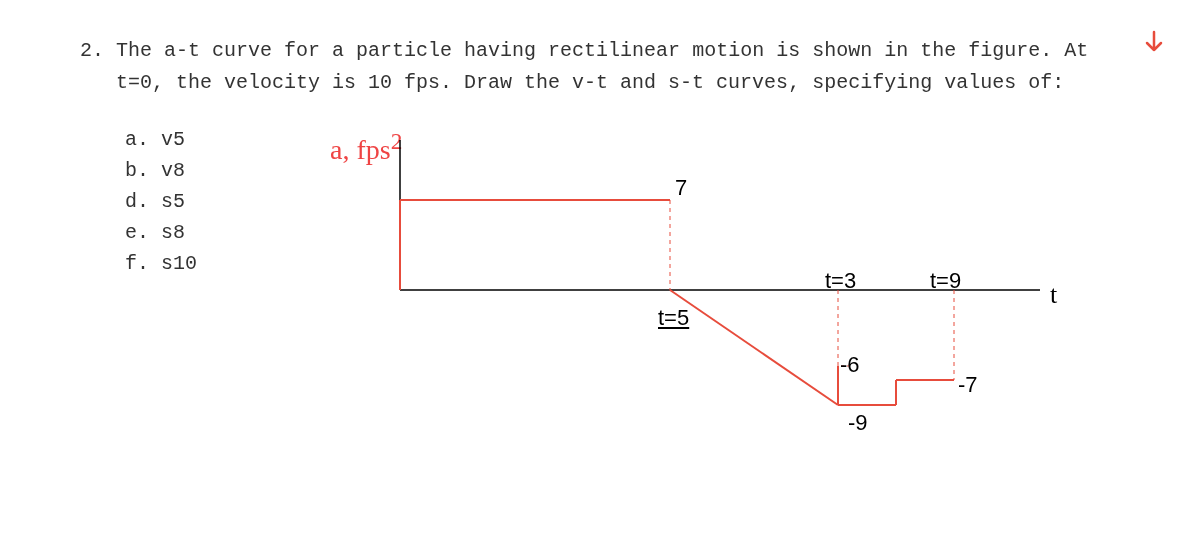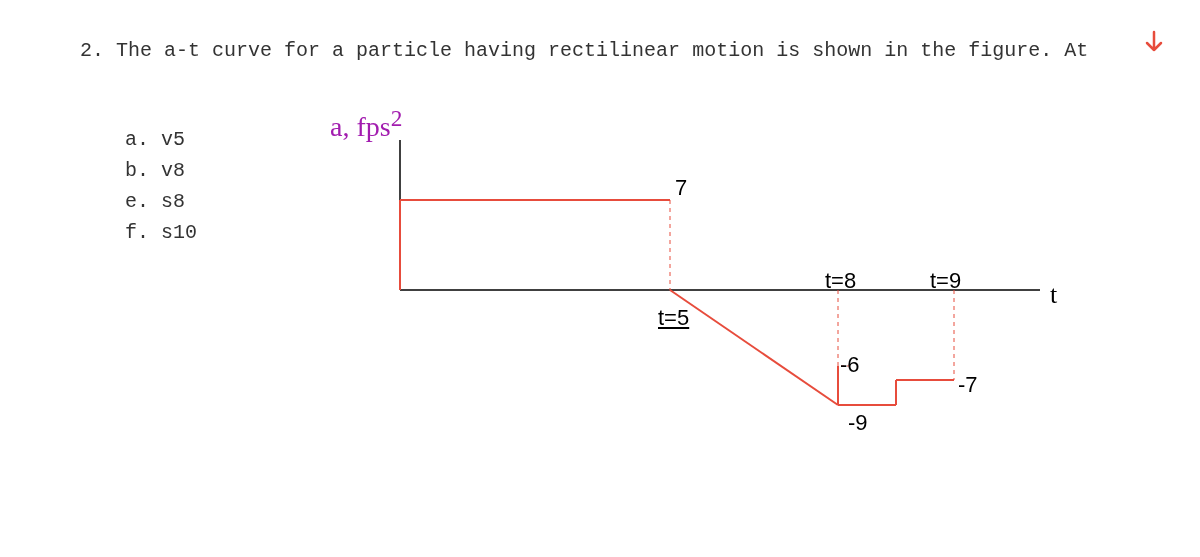--- a/index.html
+++ b/index.html
@@ -39,21 +39,22 @@
       position: absolute;
       left: 340px;
       top: 110px;
       width: 780px;
       height: 350px;
     }
     .axis-label-y {
       position: absolute;
       font-family: 'Times New Roman', serif;
       font-size: 28px;
-      color: #a21caf;
+      color: #ef4444;
+      margin-top: 23px;
     }
     .axis-label-x {
       position: absolute;
       font-family: 'Times New Roman', serif;
       font-size: 26px;
       color: #000;
     }
     .chart-value {
       position: absolute;
       font-family: Arial, sans-serif;
@@ -70,26 +71,27 @@
       right: 35px;
       top: 30px;
     }
   </style>
 </head>
 <body>
 
 <div class="question-text">
   <span class="question-number">2.</span>
   <span class="question-body">The a-t curve for a particle having rectilinear motion is shown in the figure. At</span><br>
-  &nbsp;&nbsp;&nbsp;
+  &nbsp;&nbsp;&nbsp;<span class="question-body">t=0, the velocity is 10 fps. Draw the v-t and s-t curves, specifying values of:</span>
 </div>
 
 <div class="sub-items">
   <span class="sub-item">a. v5</span>
   <span class="sub-item">b. v8</span>
+  <span class="sub-item">d. s5</span>
   <span class="sub-item">e. s8</span>
   <span class="sub-item">f. s10</span>
 </div>
 
 <div class="arrow-icon">
   <svg width="22" height="26" viewBox="0 0 22 26">
     <path d="M 11 2 L 11 20 M 4 13 L 11 20 L 18 13" stroke="#e74c3c" stroke-width="2.5" fill="none" stroke-linecap="round" stroke-linejoin="round"></path>
   </svg>
 </div>
 
@@ -120,19 +122,19 @@
 
     <line x1="556" y1="270" x2="614" y2="270" stroke="#e74c3c" stroke-width="2"></line>
 
     <line x1="614" y1="180" x2="614" y2="270" stroke="#e74c3c" stroke-width="1" stroke-dasharray="4,4"></line>
 
     <line x1="510" y1="256" x2="500" y2="256" stroke="#e74c3c" stroke-width="1" stroke-dasharray="3,3"></line>
   </svg>
 
   <span class="chart-value" style="left:335px; top:65px;">7</span>
   <span class="chart-value" style="left:318px; top:195px;text-decoration:underline;">t=5</span>
-  <span class="chart-value" style="left:485px; top:158px;">t=8</span>
+  <span class="chart-value" style="left:485px; top:158px;">t=3</span>
   <span class="chart-value" style="left:590px; top:158px;">t=9</span>
   <span class="axis-label-x" style="left:710px; top:170px;">t</span>
   <span class="chart-value" style="left:500px; top:242px;">-6</span>
   <span class="chart-value" style="left:618px; top:262px;">-7</span>
   <span class="chart-value" style="left:508px; top:300px;">-9</span>
 </div>
 
 </body></html>

